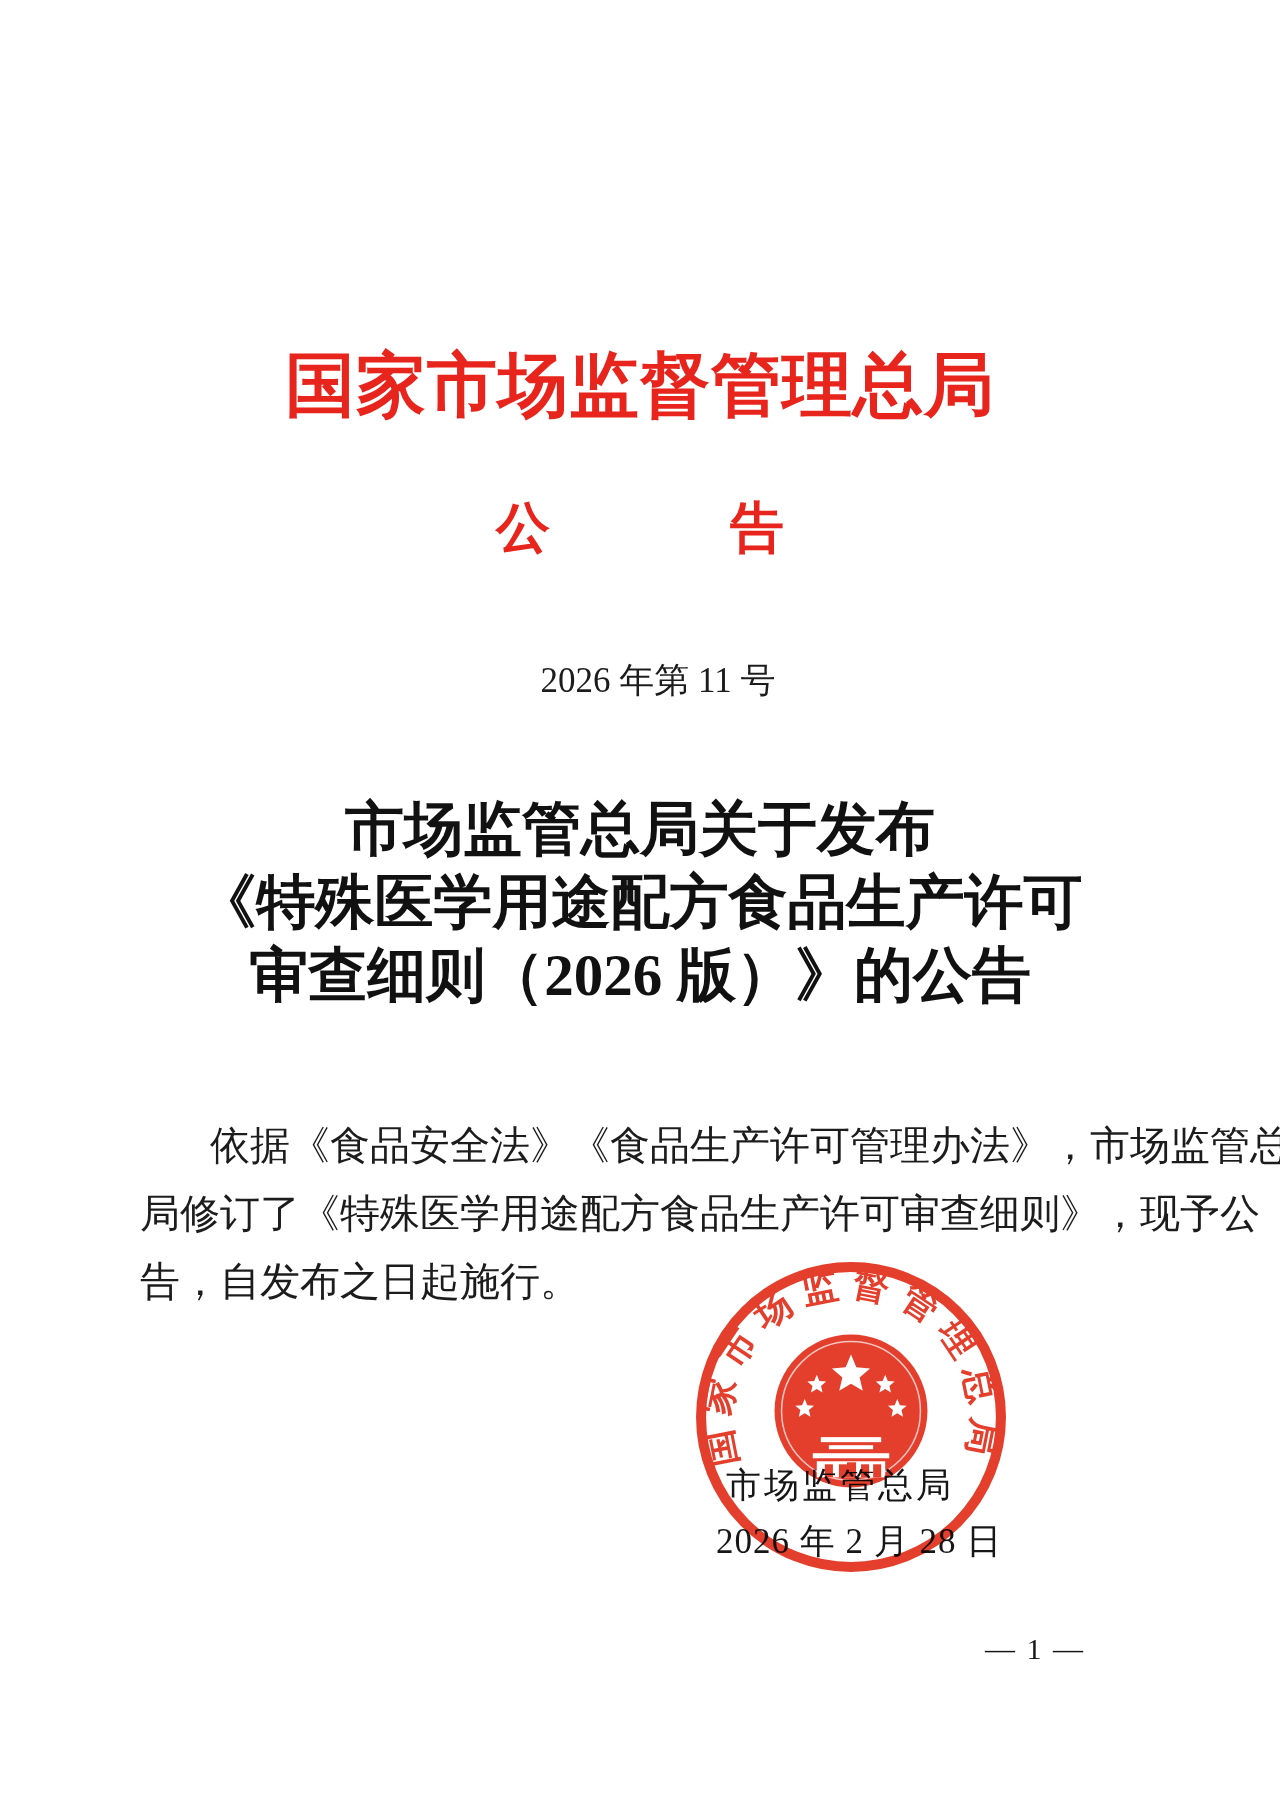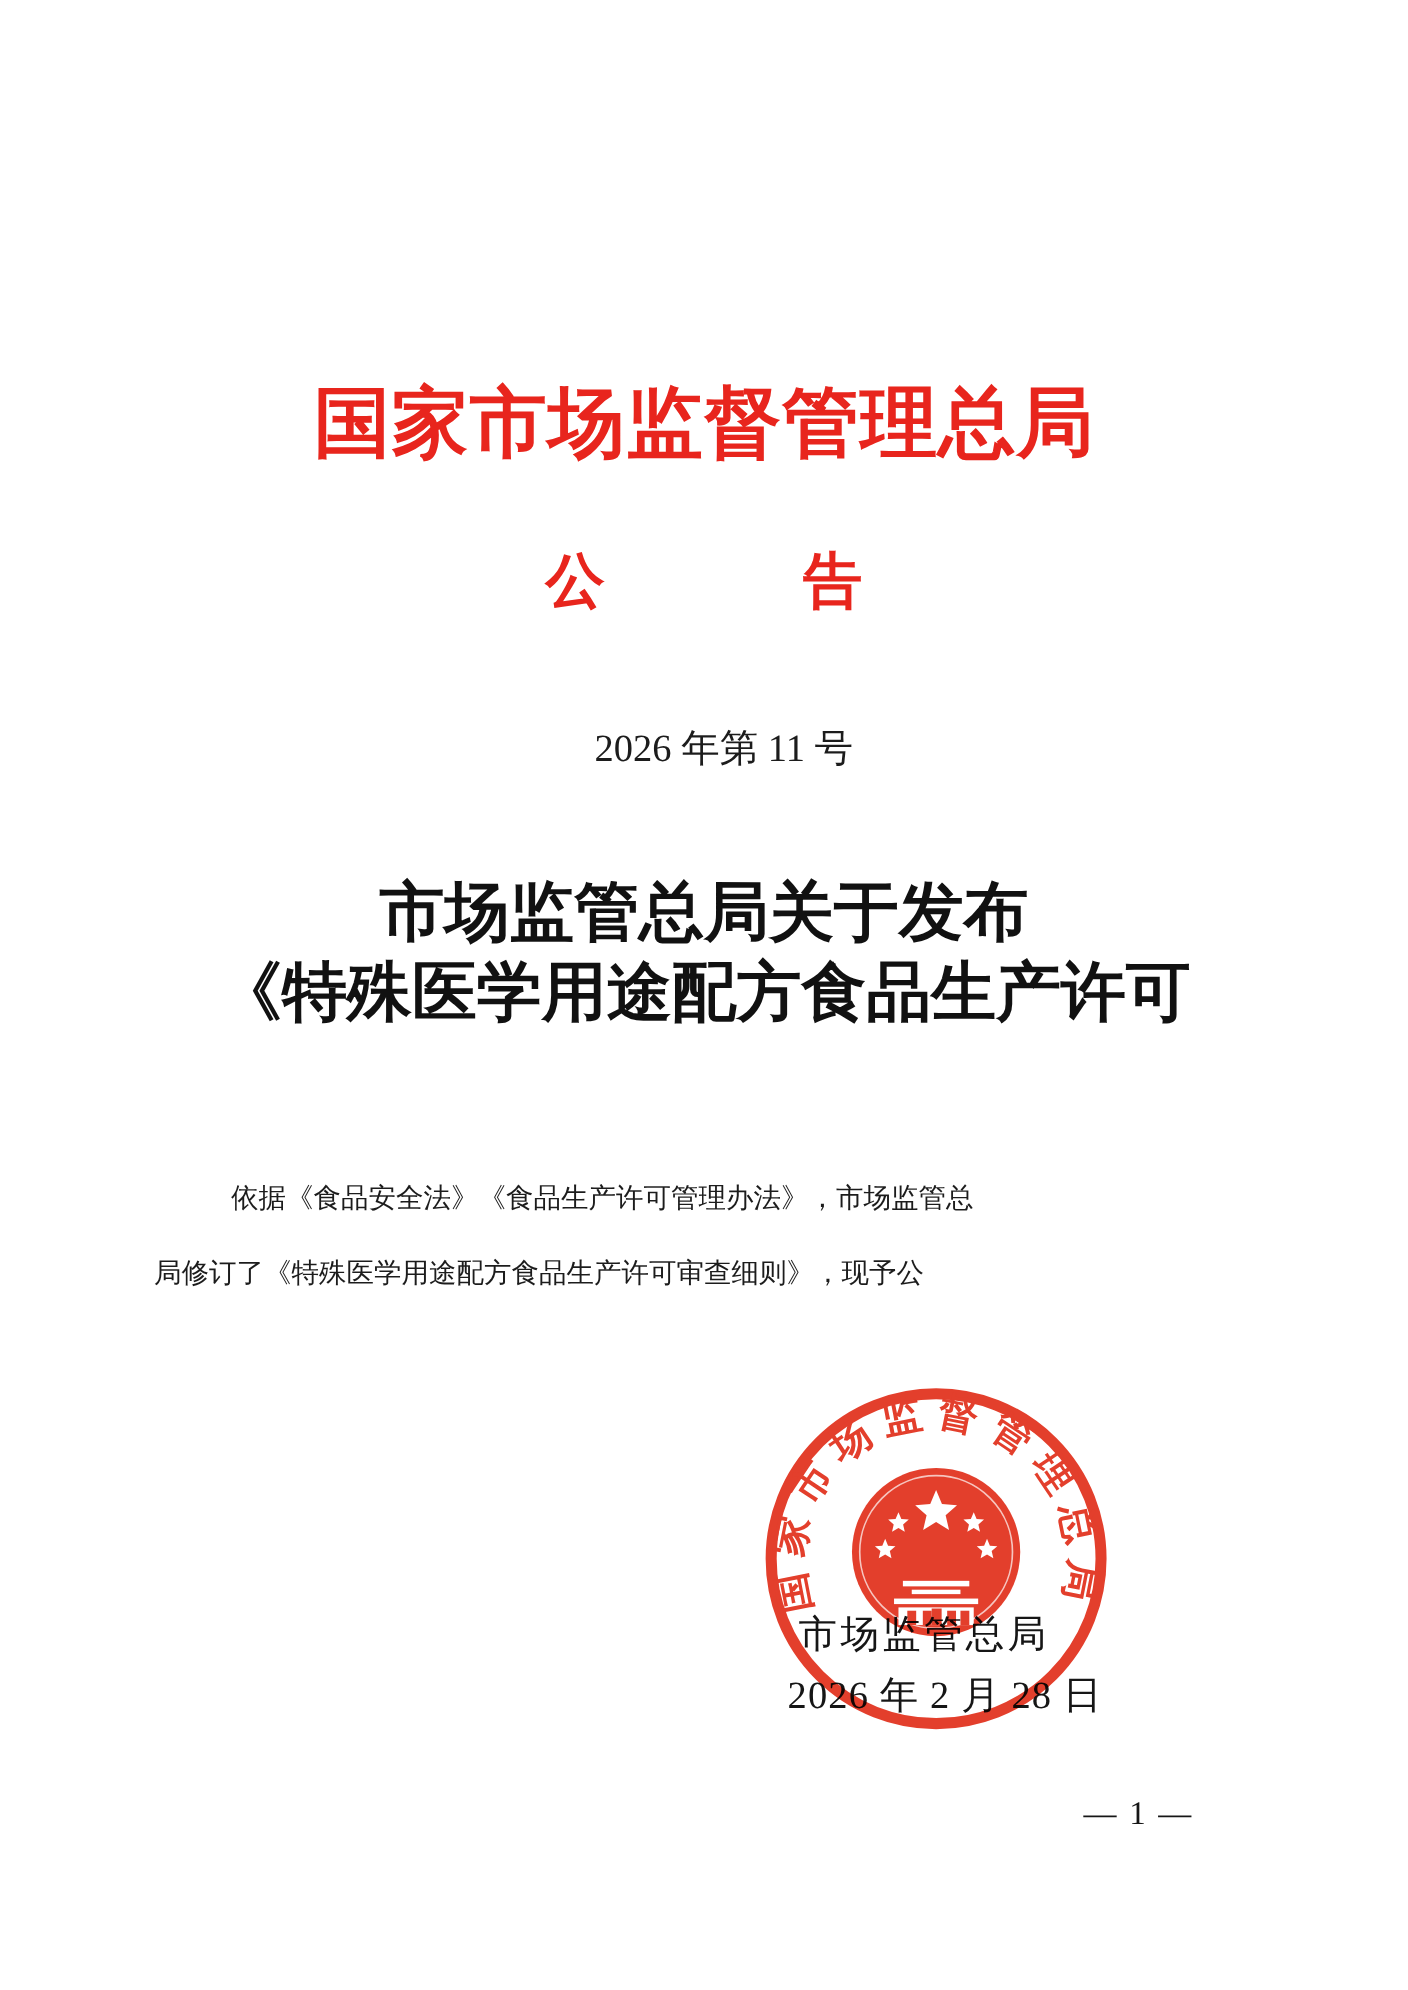--- a/index.html
+++ b/index.html
@@ -48,24 +48,24 @@
 
   .notice-title{
     top:793px;
     font-size:59px;
     font-weight:700;
     line-height:73px;
     color:#111;
   }
 
   .body-text{
-    top:1056px;
+    top:1112px;
     left:140px;
     width:1005px;
-    font-size:25px;
+    font-size:40px;
     line-height:68px;
     text-align:justify;
     color:var(--ink);
   }
   .body-line{white-space:nowrap;}
   .body-line.indent{padding-left:70px;}
 
   .seal{
     left:692px;
     top:1258px;
@@ -114,25 +114,27 @@
 
 <div class="abs center header-gonggao">
   <span class="g1">公</span><span class="g2">告</span>
 </div>
 
 <div class="abs center doc-number">2026 年第 11 号</div>
 
 <div class="abs center notice-title">
   <div>市场监管总局关于发布</div>
   <div>《特殊医学用途配方食品生产许可</div>
+  <div>审查细则（2026 版）》的公告</div>
 </div>
 
 <div class="abs body-text">
   <div class="body-line indent">依据《食品安全法》《食品生产许可管理办法》，市场监管总</div>
   <div class="body-line">局修订了《特殊医学用途配方食品生产许可审查细则》，现予公</div>
+  <div class="body-line">告，自发布之日起施行。</div>
 </div>
 
 <div class="abs signature">市场监管总局</div>
 <div class="abs sign-date">2026 年 2 月 28 日</div>
 
 <svg class="abs seal" viewBox="0 0 316 316" aria-hidden="true">
 
   <circle cx="158" cy="158" r="149" fill="none" stroke="#e23420" stroke-width="10"></circle>
 
   <defs>

